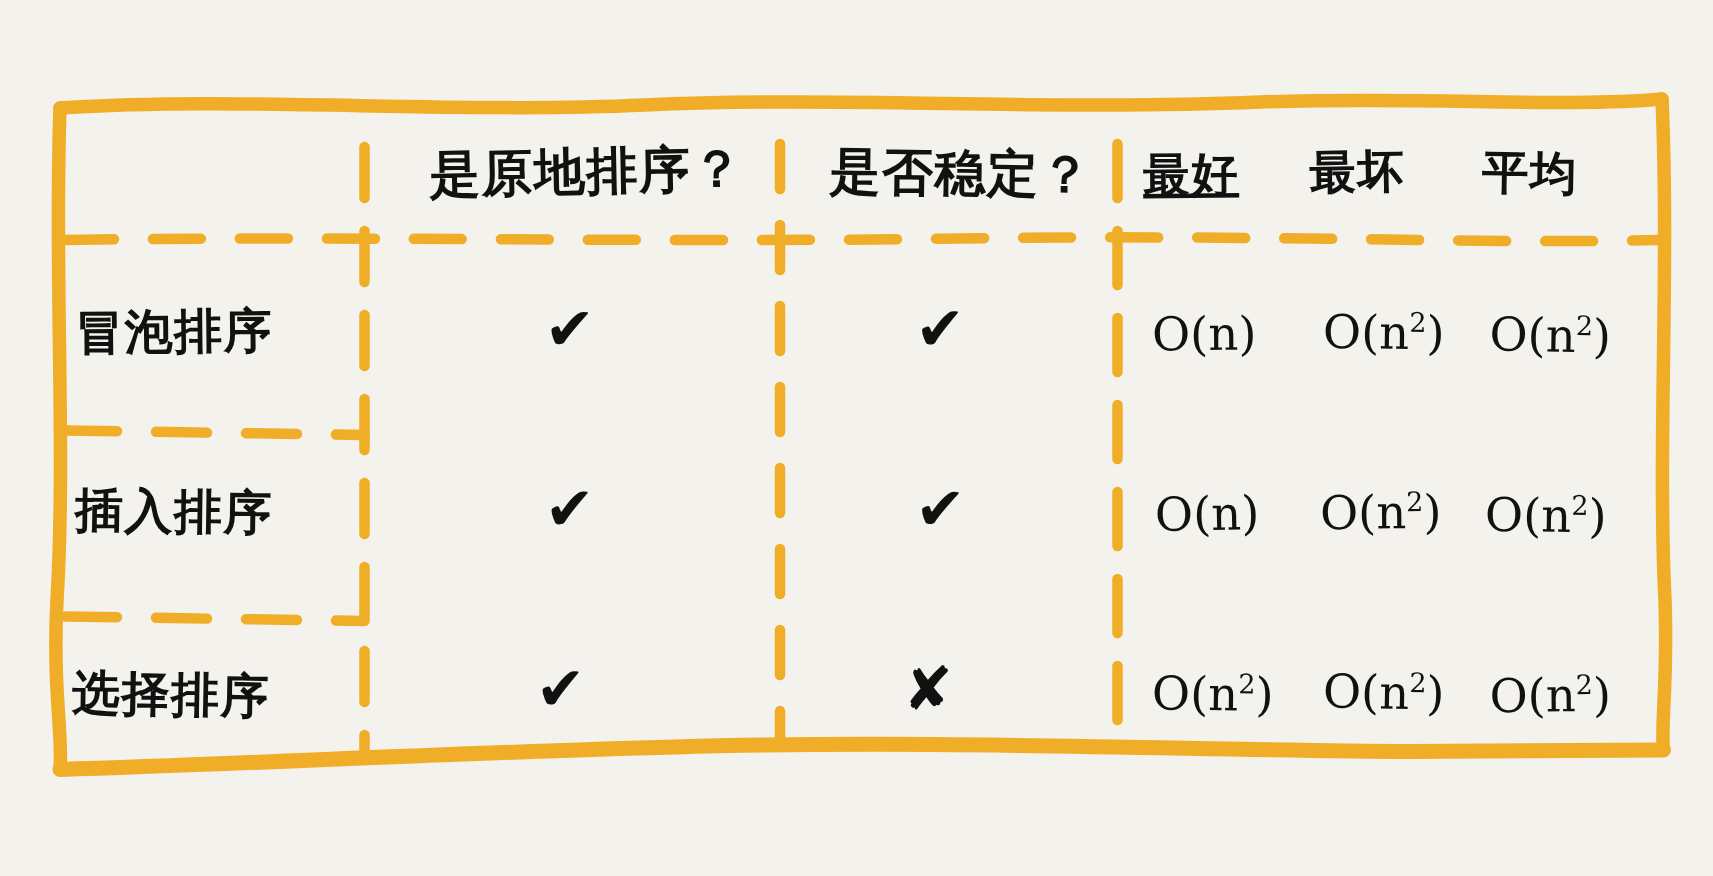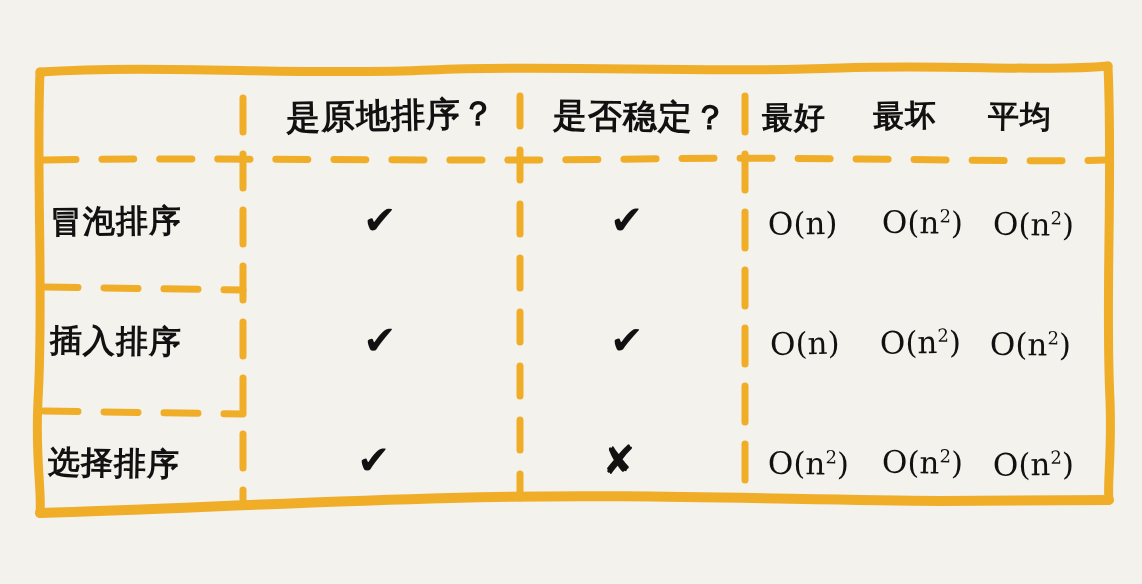--- a/index.html
+++ b/index.html
@@ -113,21 +113,21 @@
       <g stroke-width="7" stroke-dasharray="34 26">
         <path d="M44,411 L243,414"></path>
       </g>
     </g>
   </svg>
 
   <div class="cell-text col-header j1" style="left:286px; top:98px;">是原地排序？</div>
 
   <div class="cell-text col-header j2" style="left:553px; top:99px;">是否稳定？</div>
 
-  <div class="cell-text sub-header j3" style="left:762px; top:102px;">最好</div>
+  <div class="cell-text sub-header j3" style="left:762px; top:102px;text-decoration:underline;">最好</div>
 
   <div class="cell-text sub-header j1" style="left:873px; top:100px;">最坏</div>
 
   <div class="cell-text sub-header j4" style="left:988px; top:101px;">平均</div>
 
   <div class="cell-text row-label j3" style="left:50px; top:205px;">冒泡排序</div>
 
   <div class="cell-text mark j2" style="left:363px; top:200px;">✔</div>
 
   <div class="cell-text mark j1" style="left:610px; top:200px;">✔</div>

